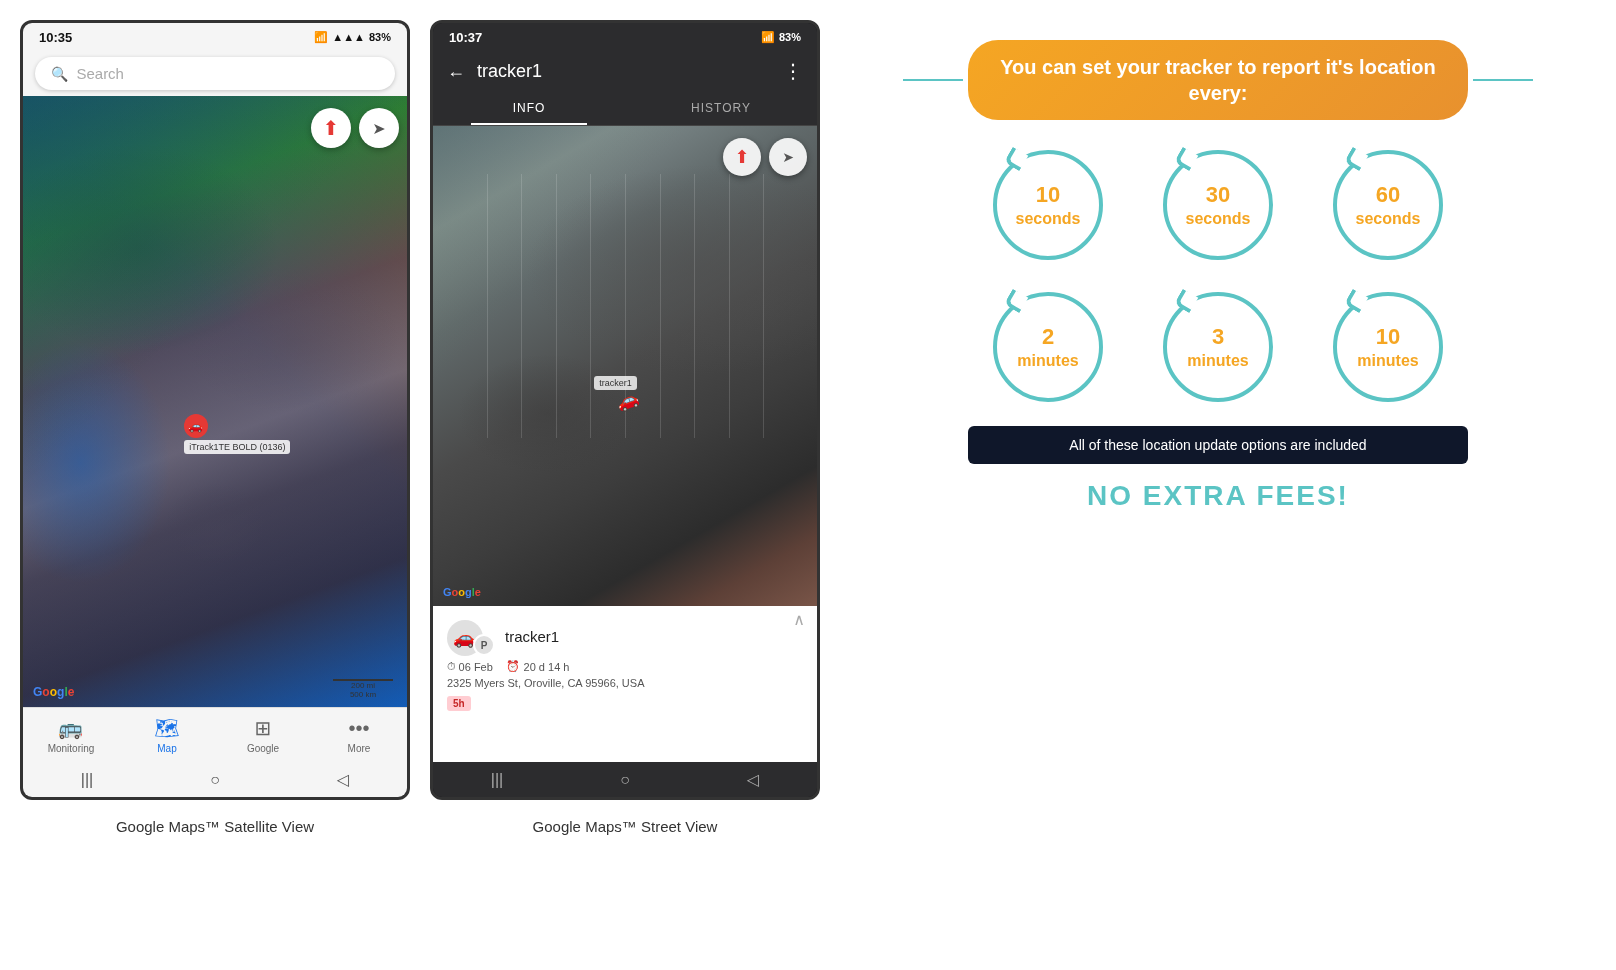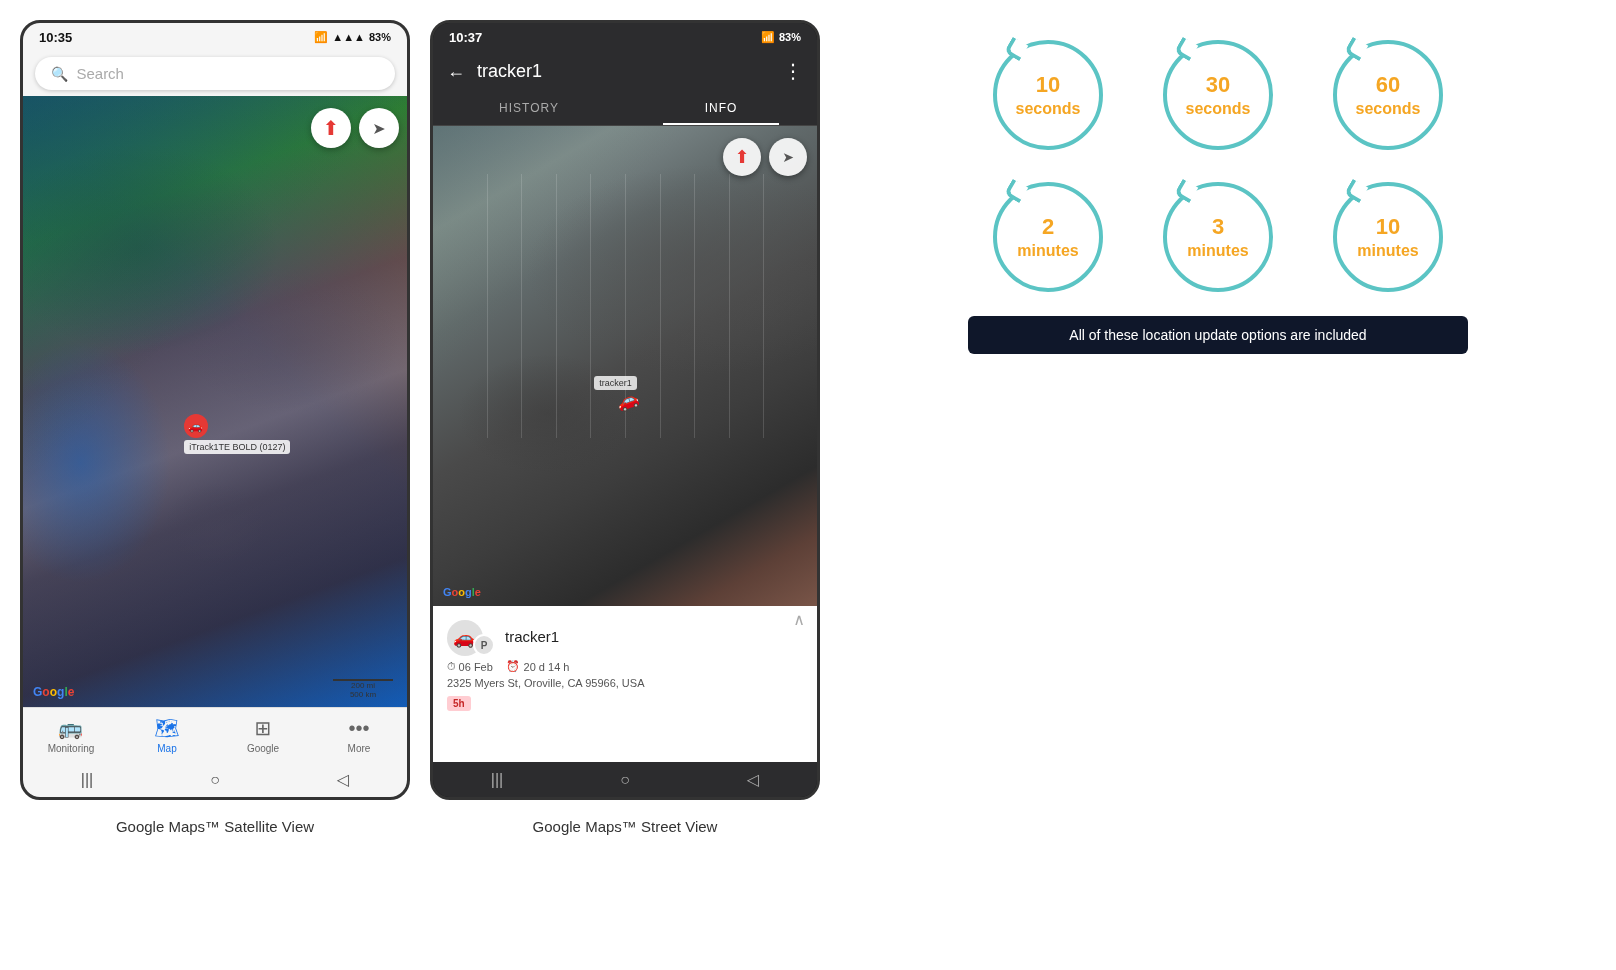--- a/index.html
+++ b/index.html
@@ -20,21 +20,21 @@
       display: flex;
       flex-direction: column;
       align-items: center;
       gap: 10px;
     }
 
     .phone {
       width: 390px;
       height: 780px;
       background: #1a1a1a;
-      border-radius: 20px;
+      border-radius: 12px;
       overflow: hidden;
       border: 3px solid #333;
       display: flex;
       flex-direction: column;
       position: relative;
     }
 
     
     .status-bar {
       background: #f5f5f5;
@@ -615,21 +615,21 @@
       <div class="map-compass">
         <span style="color:#e53935; font-size:20px;">⬆</span>
       </div>
 
       <div class="map-arrow-btn">
         <span>➤</span>
       </div>
 
       <div class="map-marker" style="left: 42%; top: 52%;">
         <div class="map-marker-car">🚗</div>
-        <div class="map-marker-label">iTrack1TE BOLD (0127)</div>
+        <div class="map-marker-label">iTrack1TE BOLD (0136)</div>
       </div>
 
       <div class="google-logo-map">
         <span>G</span><span>o</span><span>o</span><span>g</span><span>l</span><span>e</span>
       </div>
 
       <div class="map-scale">
         <div class="map-scale-bar"></div>
         <div class="map-scale-text">200 mi</div>
         <div class="map-scale-text">500 km</div>
@@ -676,25 +676,25 @@
       </div>
     </div>
 
     <div class="top-bar">
       <span class="back-arrow">←</span>
       <span class="tracker-title">tracker1</span>
       <span class="more-icon">⋮</span>
     </div>
 
     <div class="tab-bar">
+      <div class="tab-item active">
+        <span>INFO</span>
+      </div>
       <div class="tab-item">
         <span>HISTORY</span>
-      </div>
-      <div class="tab-item active">
-        <span>INFO</span>
       </div>
     </div>
 
     <div class="street-map">
 
       <div class="parking-lines">
         <div class="parking-line" style="left:10%"></div>
         <div class="parking-line" style="left:20%"></div>
         <div class="parking-line" style="left:30%"></div>
         <div class="parking-line" style="left:40%"></div>
@@ -752,20 +752,23 @@
       <span class="gesture-btn">◁</span>
     </div>
 
   </div>
   <div class="phone-caption">Google Maps™ Street View</div>
 </div>
 
 <div class="info-card">
   <div class="info-card-inner">
 
+    <div class="headline-banner">
+      <div class="headline-text">You can set your tracker to report it's location every:</div>
+    </div>
 
     <div class="circles-grid">
 
       <div class="circle-item">
         <div class="circle-ring">
           <div class="circle-text">
             <span>10</span>
             <span class="unit">seconds</span>
           </div>
         </div>
@@ -815,15 +818,16 @@
           </div>
         </div>
       </div>
 
     </div>
 
     <div class="no-fees-banner">
       <span class="no-fees-text">All of these location update options are included</span>
     </div>
 
+    <div class="no-extra-fees">NO EXTRA FEES!</div>
 
   </div>
 </div>
 
 </body></html>

